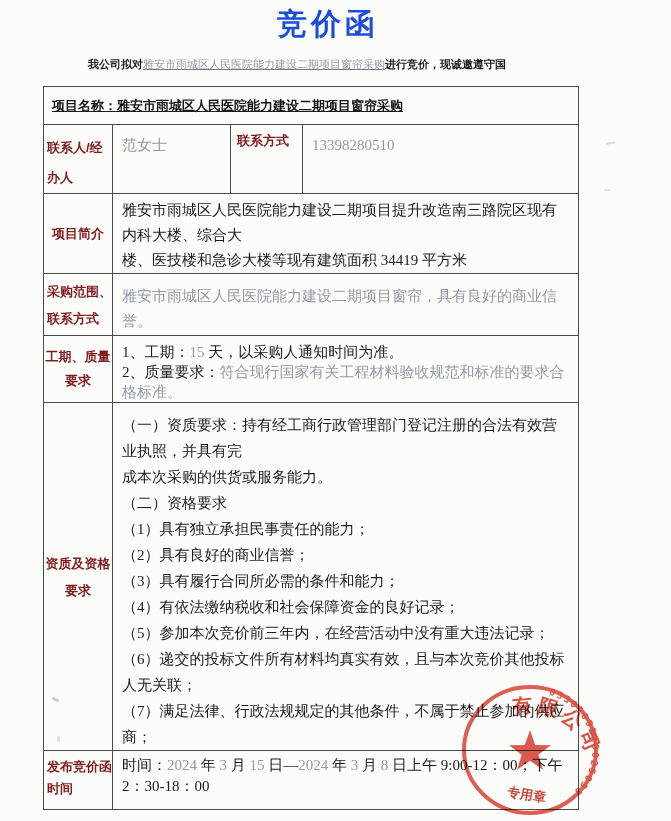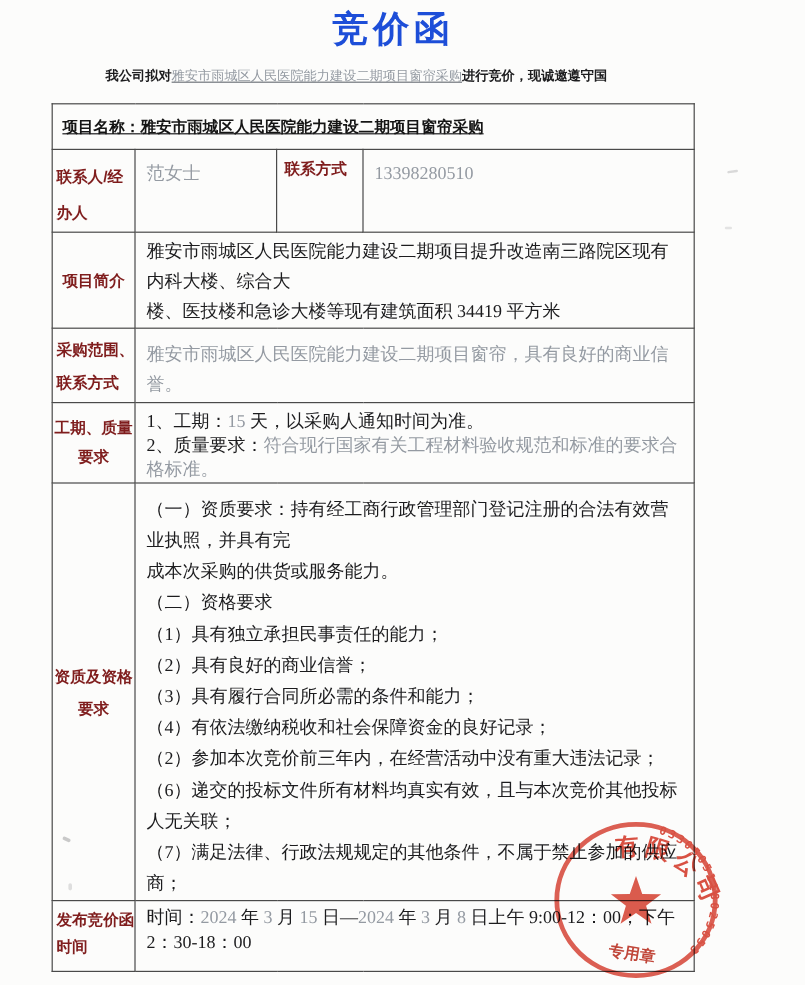--- a/index.html
+++ b/index.html
@@ -171,21 +171,21 @@
           <div class="line"><span>要求</span></div>
         </td>
     <td colspan="3" class="cell">
           <div class="line"><span>（一）资质要求：持有经工商行政管理部门登记注册的合法有效营业执照，并具有完</span></div>
           <div class="line"><span>成本次采购的供货或服务能力。</span></div>
           <div class="line"><span>（二）资格要求</span></div>
           <div class="line"><span>（1）具有独立承担民事责任的能力；</span></div>
           <div class="line"><span>（2）具有良好的商业信誉；</span></div>
           <div class="line"><span>（3）具有履行合同所必需的条件和能力；</span></div>
           <div class="line"><span>（4）有依法缴纳税收和社会保障资金的良好记录；</span></div>
-          <div class="line"><span>（2）参加本次竞价前三年内，在经营活动中没有重大违法记录；</span></div>
+          <div class="line"><span>（5）参加本次竞价前三年内，在经营活动中没有重大违法记录；</span></div>
           <div class="line"><span>（6）递交的投标文件所有材料均真实有效，且与本次竞价其他投标人无关联；</span></div>
           <div class="line"><span>（7）满足法律、行政法规规定的其他条件，不属于禁止参加的供应商；</span></div>
         </td>
   </tr>
 
   <tr class="r8" style="height:59px;">
     <td class="lbl tl" style="line-height:22px;vertical-align:top !important;padding-top:5px !important;">
           <div class="line"><span>发布竞价函</span></div>
           <div class="line"><span>时间</span></div>
         </td>

